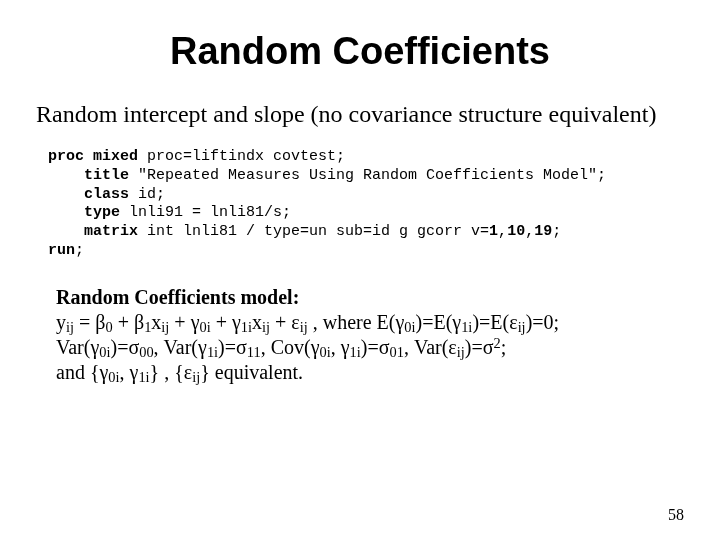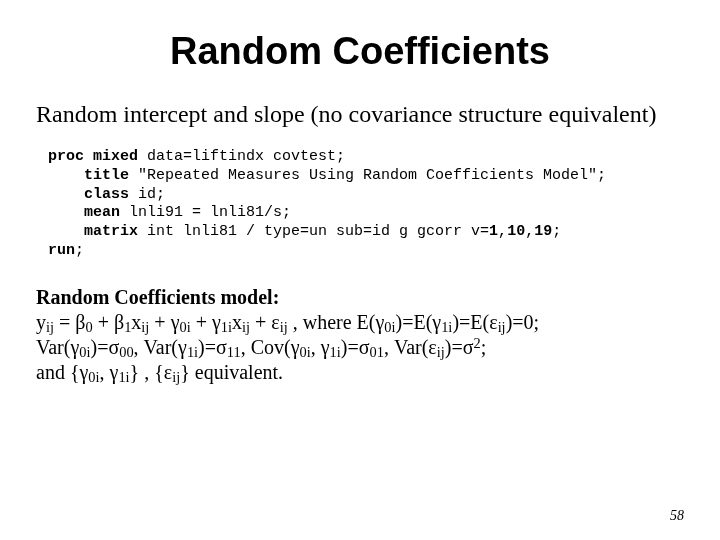--- a/index.html
+++ b/index.html
@@ -35,45 +35,45 @@
     font-size: 15px;
     white-space: pre;
     line-height: 1.25;
     margin: 0 0 24px 0;
   }
   .code .kw { font-weight: bold; margin-left: 12px; }
   .code .num { font-weight: bold; }
   .model {
     font-size: 20px;
     line-height: 1.25;
+    margin-left: 20px;
   }
   .model .bold { font-weight: bold; }
   .sub { font-size: 0.72em; position: relative; top: 0.25em; }
   .sup { font-size: 0.72em; position: relative; top: -0.4em; }
   .pagenum {
     position: absolute;
     right: 36px;
     bottom: 16px;
-    font-size: 14px;
-    font-style: italic;
+    font-size: 16px;
   }
 </style>
 </head>
 <body>
 
 <div class="slide">
 
   <div class="title">Random Coefficients</div>
 
   <div class="subtitle">Random intercept and slope (no covariance structure equivalent)</div>
 
-  <div class="code"><span class="kw">proc mixed</span><span> data=liftindx covtest;</span>
+  <div class="code"><span class="kw">proc mixed</span><span> proc=liftindx covtest;</span>
     <span class="kw">title</span><span> "Repeated Measures Using Random Coefficients Model";</span>
     <span class="kw">class</span><span> id;</span>
-    <span class="kw">mean</span><span> lnli91 = lnli81/s;</span>
+    <span class="kw">type</span><span> lnli91 = lnli81/s;</span>
     <span class="kw">matrix</span><span> int lnli81 / type=un sub=id g gcorr v=</span><span class="num">1</span><span>,</span><span class="num">10</span><span>,</span><span class="num">19</span><span>;</span>
 <span class="kw">run</span><span>;</span></div>
 
   <div class="model">
     <div class="bold">Random Coefficients model:</div>
 
     <div><span>y</span><span class="sub">ij</span><span> = </span><span>β</span><span class="sub">0</span><span> + </span><span>β</span><span class="sub">1</span><span>x</span><span class="sub">ij</span><span> + </span><span>γ</span><span class="sub">0i</span><span> + </span><span>γ</span><span class="sub">1i</span><span>x</span><span class="sub">ij</span><span> + </span><span>ε</span><span class="sub">ij</span><span> ,  </span><span>where </span><span>E(</span><span>γ</span><span class="sub">0i</span><span>)</span><span>=</span><span>E(</span><span>γ</span><span class="sub">1i</span><span>)</span><span>=</span><span>E(</span><span>ε</span><span class="sub">ij</span><span>)</span><span>=0;</span></div>
 
     <div><span>Var(</span><span>γ</span><span class="sub">0i</span><span>)</span><span>=</span><span>σ</span><span class="sub">00</span><span>, </span><span>Var(</span><span>γ</span><span class="sub">1i</span><span>)</span><span>=</span><span>σ</span><span class="sub">11</span><span>, </span><span>Cov(</span><span>γ</span><span class="sub">0i</span><span>, </span><span>γ</span><span class="sub">1i</span><span>)</span><span>=</span><span>σ</span><span class="sub">01</span><span>, </span><span>Var(</span><span>ε</span><span class="sub">ij</span><span>)</span><span>=</span><span>σ</span><span class="sup">2</span><span>;</span></div>
 

